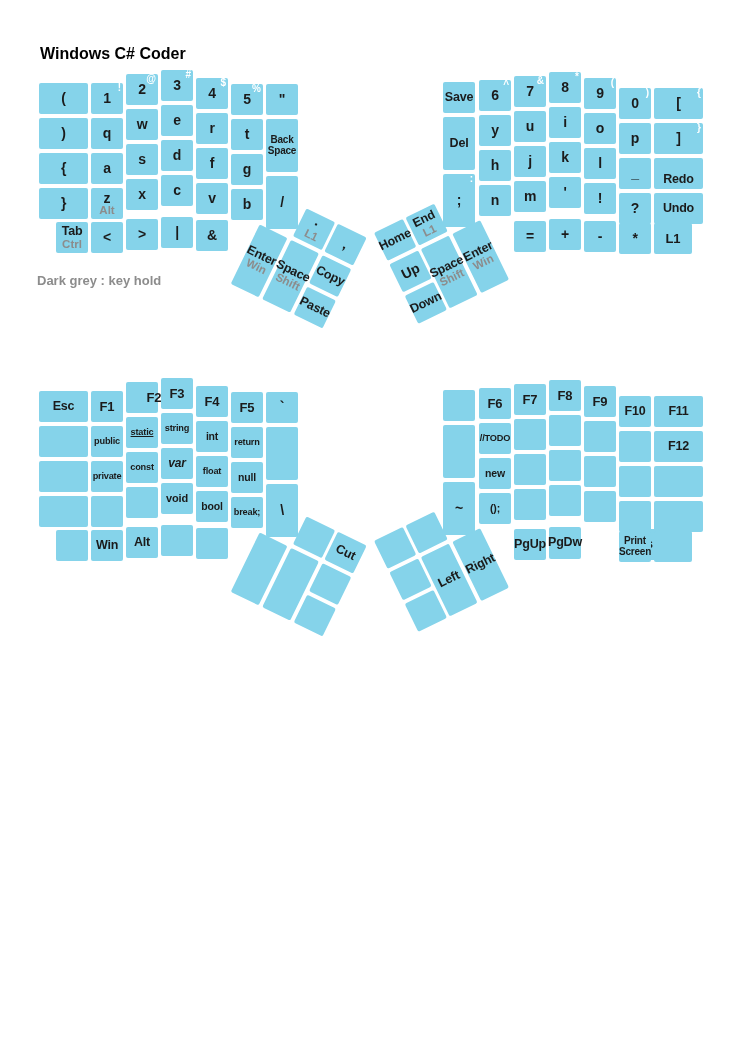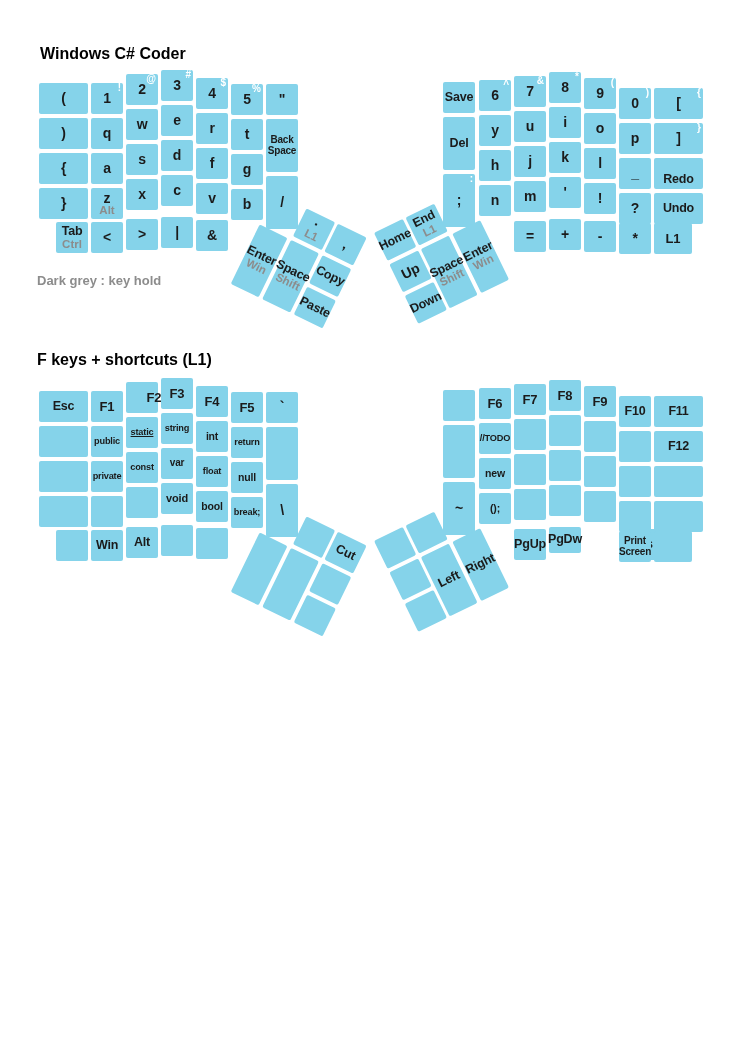--- a/index.html
+++ b/index.html
@@ -16,21 +16,20 @@
   .key .hold{color:var(--hold,#8c8c8c);font-size:11.5px;line-height:1.05;margin-top:-1px;white-space:nowrap;}
   .key .legend{position:absolute;top:-1px;right:2px;color:var(--legend,#fff);font-size:10px;line-height:1.1;}
   .thumb{position:absolute;transform-origin:0 0;width:101px;height:136px;}
 </style>
 </head>
 <body>
 
 <div id="sheet">
   <h2 class="title" id="title-1">Windows C# Coder</h2>
   <div class="note">Dark grey : key hold</div>
-  <h2 class="title" id="title-2">F keys + shortcuts (L1)</h2>
   <div id="keys">
       <div>
         <div class="key" style="left: 39px; top: 83px; width: 49px; height: 31px;">
           <span class="lbl" style="font-size: 14px;">(</span>
         </div>
         <div class="key" style="left: 91px; top: 83px; width: 32px; height: 31px;">
           <span class="lbl" style="font-size: 14px;">1</span>
           <span class="legend">!</span>
         </div>
         <div class="key" style="left: 126px; top: 74px; width: 32px; height: 31px;">
@@ -322,21 +321,21 @@
         </div>
         <div class="key" style="left: 266px; top: 427px; width: 32px; height: 53px;"></div>
         <div class="key" style="left: 39px; top: 461px; width: 49px; height: 31px;"></div>
         <div class="key" style="left: 91px; top: 461px; width: 32px; height: 31px;">
           <span class="lbl" style="font-size: 9.2px;">private</span>
         </div>
         <div class="key" style="left: 126px; top: 452px; width: 32px; height: 31px;">
           <span class="lbl" style="font-size: 9.2px;">const</span>
         </div>
         <div class="key" style="left: 161px; top: 448px; width: 32px; height: 31px;">
-          <span class="lbl" style="font-size: 10px;">var</span>
+          <span class="lbl" style="font-size: 12px; font-style: italic;">var</span>
         </div>
         <div class="key" style="left: 196px; top: 456px; width: 32px; height: 31px;">
           <span class="lbl" style="font-size: 9.2px;">float</span>
         </div>
         <div class="key" style="left: 231px; top: 462px; width: 32px; height: 31px;">
           <span class="lbl" style="font-size: 10.5px;">null</span>
         </div>
         <div class="key" style="left: 39px; top: 496px; width: 49px; height: 31px;"></div>
         <div class="key" style="left: 91px; top: 496px; width: 32px; height: 31px;"></div>
         <div class="key" style="left: 126px; top: 487px; width: 32px; height: 31px;"></div>
@@ -418,21 +417,21 @@
           <span class="lbl" style="font-size: 10.5px;">();</span>
         </div>
         <div class="key" style="left: 514px; top: 489px; width: 32px; height: 31px;"></div>
         <div class="key" style="left: 549px; top: 485px; width: 32px; height: 31px;"></div>
         <div class="key" style="left: 584px; top: 491px; width: 32px; height: 31px;"></div>
         <div class="key" style="left: 619px; top: 501px; width: 32px; height: 31px;"></div>
         <div class="key" style="left: 654px; top: 501px; width: 49px; height: 31px;"></div>
         <div class="key" style="left: 514px; top: 529px; width: 32px; height: 31px;">
           <span class="lbl" style="font-size: 12.5px;">PgUp</span>
         </div>
-        <div class="key" style="left: 549px; top: 527px; width: 32px; height: 26px;">
+        <div class="key" style="left: 549px; top: 527px; width: 32px; height: 32px;">
           <span class="lbl" style="font-size: 12.5px;">PgDw</span>
         </div>
         <div class="key" style="left: 584px; top: 529px; width: 32px; height: 31px; margin-left: 44px;">
           <span class="lbl" style="font-size: 12.5px;">Ins</span>
         </div>
         <div class="key" style="left: 619px; top: 531px; width: 32px; height: 31px;">
           <span class="lbl" style="font-size: 10px;">Print Screen</span>
         </div>
         <div class="key" style="left: 654px; top: 531px; width: 38px; height: 31px;"></div>
         <div class="thumb" style="left: 374px; top: 541px; transform: rotate(-26deg);">

